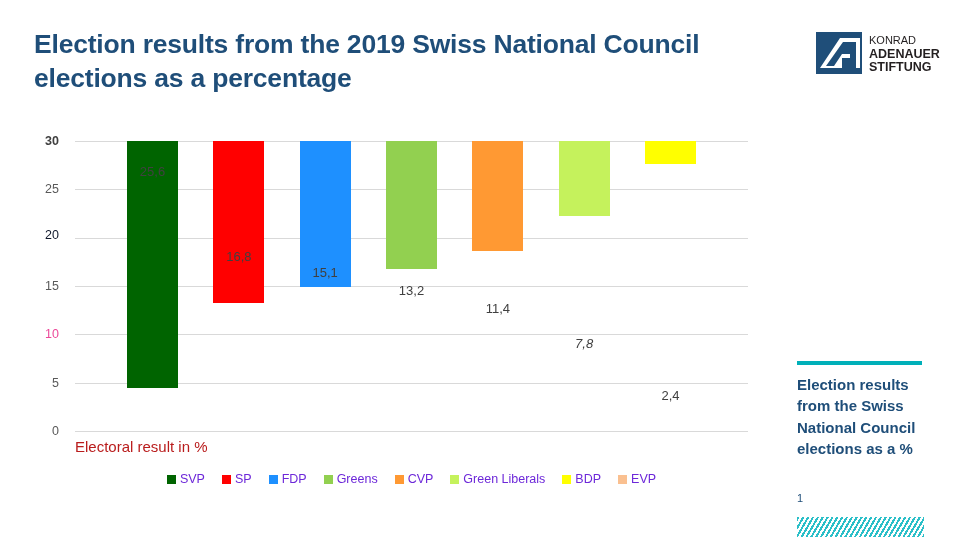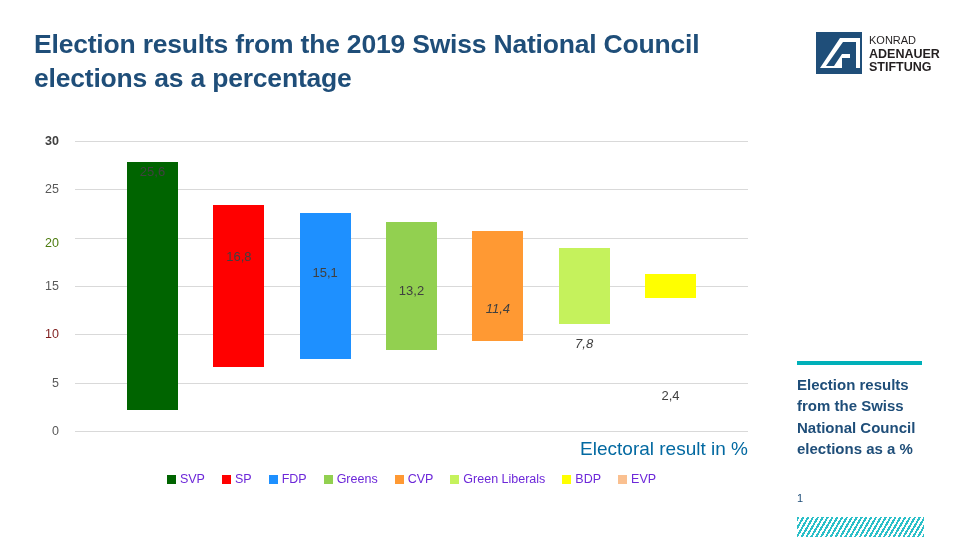--- a/index.html
+++ b/index.html
@@ -81,42 +81,42 @@
     align-items: flex-end;
     justify-content: space-between;
     padding: 0 52px;
     box-sizing: border-box;
   }
   .bar-slot {
     width: 51px;
     height: 100%;
     display: flex;
     flex-direction: column;
-    justify-content: center;
+    justify-content: flex-start;
     align-items: center;
     position: relative;
   }
   .bar-value {
     position: absolute;
     font-size: 13px;
     color: #404040;
     white-space: nowrap;
   }
   .bar {
     width: 100%;
     display: block;
   }
   #xlabel {
     position: absolute;
     left: 75px;
     top: 318px;
     width: 673px;
-    text-align: right;
-    font-size: 19px;
-    color: #0369a1;
+    text-align: left;
+    font-size: 15px;
+    color: #b91c1c;
   }
   #legend {
     position: absolute;
     left: 75px;
     top: 352px;
     width: 673px;
     display: flex;
     justify-content: center;
     align-items: center;
     gap: 17px;
@@ -198,23 +198,23 @@
         <div class="gridline" style="top: 241.667px; background: rgb(217, 217, 217);"></div>
         <div class="gridline" style="top: 193.333px; background: rgb(217, 217, 217);"></div>
         <div class="gridline" style="top: 145px; background: rgb(217, 217, 217);"></div>
         <div class="gridline" style="top: 96.6667px; background: rgb(217, 217, 217);"></div>
         <div class="gridline" style="top: 48.3333px; background: rgb(217, 217, 217);"></div>
         <div class="gridline" style="top: 0px; background: rgb(217, 217, 217);"></div>
       </div>
     <div id="yaxis">
         <div class="ytick" style="top: 290px; left: -56px; right: auto; color: rgb(89, 89, 89);">0</div>
         <div class="ytick" style="top: 241.667px; left: -56px; right: auto; color: rgb(89, 89, 89);">5</div>
-        <div class="ytick" style="top: 193.333px; left: -56px; right: auto; color: #7f1d1d;">10</div>
+        <div class="ytick" style="top: 193.333px; left: -56px; right: auto; color: #ec4899;">10</div>
         <div class="ytick" style="top: 145px; left: -56px; right: auto; color: rgb(89, 89, 89);">15</div>
-        <div class="ytick" style="top: 102px; left: -56px; right: auto; color: #4d7c0f;">20</div>
+        <div class="ytick" style="top: 94px; left: -56px; right: auto; color: #0f172a;">20</div>
         <div class="ytick" style="top: 48.3333px; left: -56px; right: auto; color: rgb(89, 89, 89);">25</div>
         <div class="ytick" style="top: 0px; left: -56px; right: auto; color: #404040; font-weight: bold;">30</div>
       </div>
     <div id="bars">
         <div class="bar-slot">
           <div class="bar-value" style="bottom: 252.467px;">25,6</div>
           <div class="bar" title="SVP 25,6" style="height: 247.467px; background: rgb(0, 100, 0);"></div>
         </div>
         <div class="bar-slot">
           <div class="bar-value" style="bottom: 167.4px;">16,8</div>
@@ -222,21 +222,21 @@
         </div>
         <div class="bar-slot">
           <div class="bar-value" style="bottom: 150.967px;">15,1</div>
           <div class="bar" title="FDP 15,1" style="height: 145.967px; background: rgb(30, 144, 255);"></div>
         </div>
         <div class="bar-slot">
           <div class="bar-value" style="bottom: 132.6px;">13,2</div>
           <div class="bar" title="Greens 13,2" style="height: 127.6px; background: rgb(146, 208, 80);"></div>
         </div>
         <div class="bar-slot">
-          <div class="bar-value" style="bottom: 115.2px; font-style: italic;">11,4</div>
+          <div class="bar-value" style="bottom: 115.2px;">11,4</div>
           <div class="bar" title="CVP 11,4" style="height: 110.2px; background: rgb(255, 153, 51);"></div>
         </div>
         <div class="bar-slot">
           <div class="bar-value" style="bottom: 80.4px; font-style: italic;">7,8</div>
           <div class="bar" title="Green Liberals 7,8" style="height: 75.4px; background: rgb(197, 242, 92);"></div>
         </div>
         <div class="bar-slot">
           <div class="bar-value" style="bottom: 28.2px;">2,4</div>
           <div class="bar" title="BDP 2,4" style="height: 23.2px; background: rgb(255, 255, 0);"></div>
         </div>

